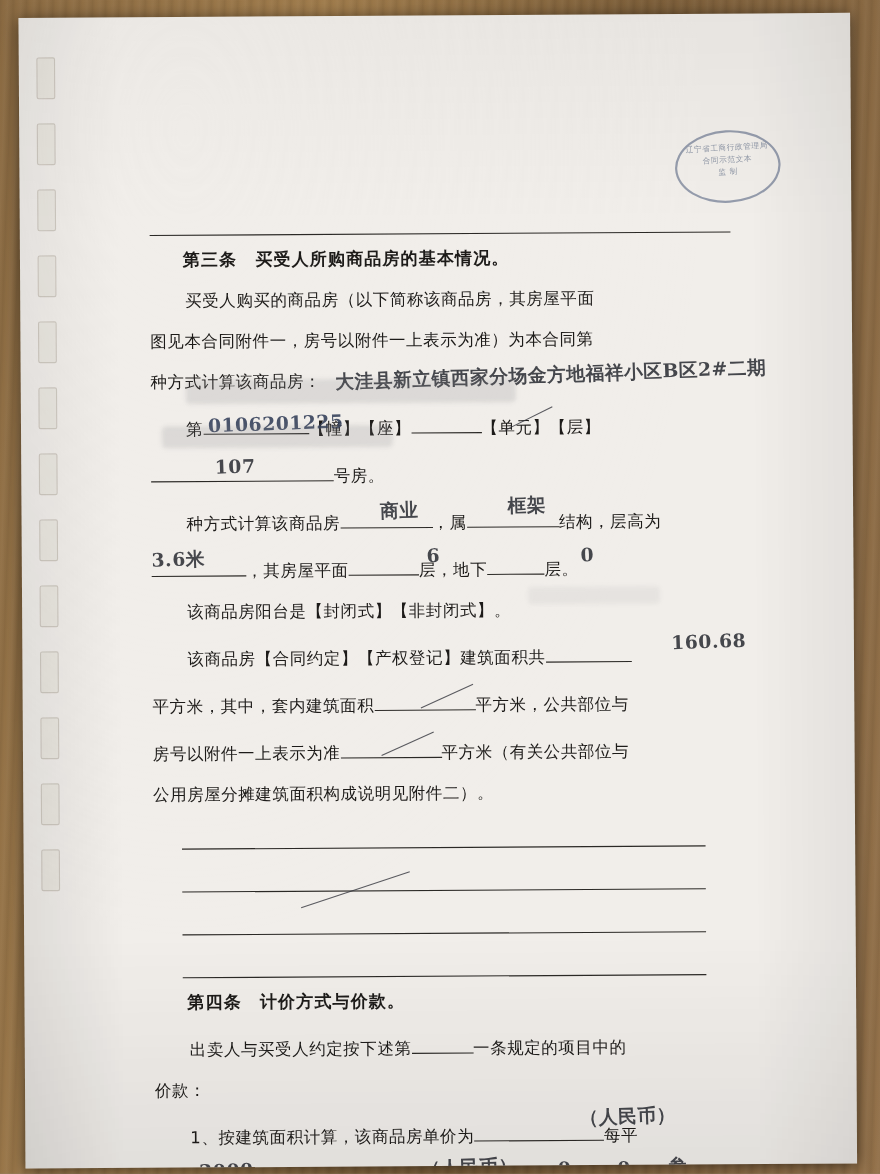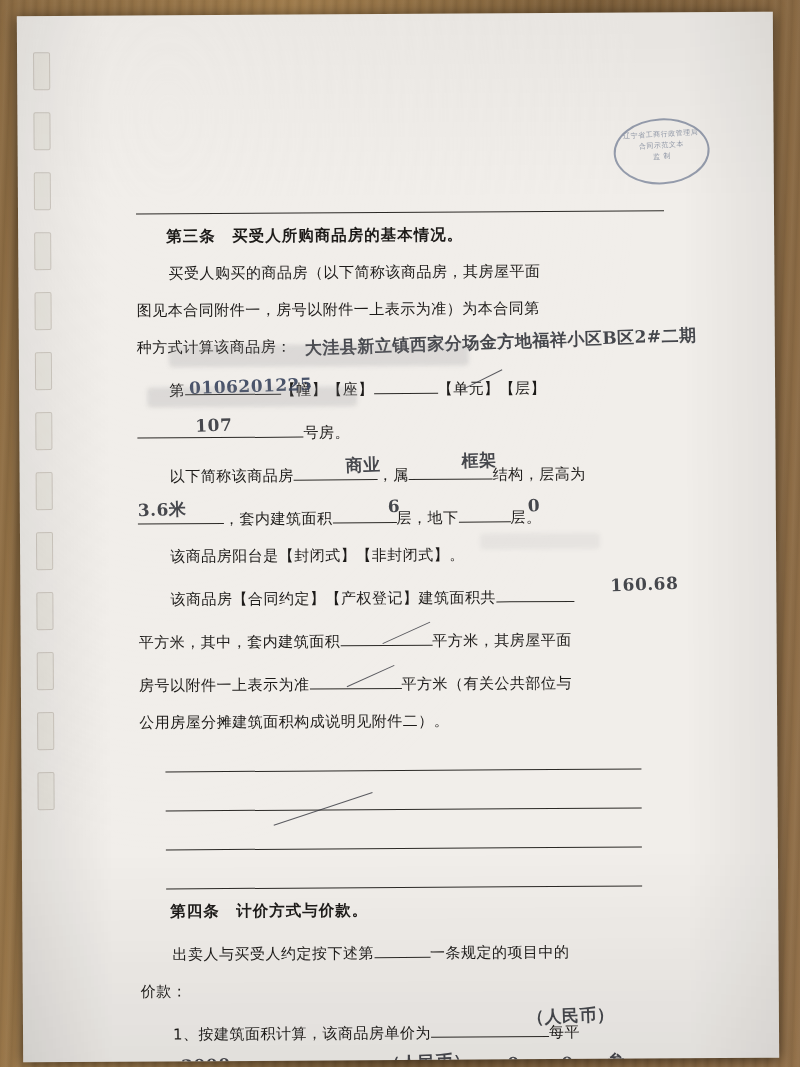--- a/index.html
+++ b/index.html
@@ -200,43 +200,43 @@
       <span class="slash" style="left:322px; top:26px; width:48px; transform:rotate(-26deg);"></span>
 
       <div style="position:relative">
         <span class="blank" style="width:166px"></span><span>号房。</span>
         <span class="hand md" style="left:58px; top:-2px;">107</span>
       </div>
     </div>
 
     <div class="para">
       <div class="indent" style="position:relative">
-        <span>以下简称该商品房</span><span class="blank" style="width:84px"></span><span>，属</span><span class="blank" style="width:84px"></span><span>结构，层高为</span>
+        <span>种方式计算该商品房</span><span class="blank" style="width:84px"></span><span>，属</span><span class="blank" style="width:84px"></span><span>结构，层高为</span>
         <span class="hand md" style="left:176px; top:-4px;">商业</span>
         <span class="hand md" style="left:292px; top:-8px;">框架</span>
       </div>
       <div style="position:relative">
-        <span class="blank" style="width:86px"></span><span>，套内建筑面积</span><span class="blank" style="width:64px"></span><span>层，地下</span><span class="blank" style="width:52px"></span><span>层。</span>
+        <span class="blank" style="width:86px"></span><span>，其房屋平面</span><span class="blank" style="width:64px"></span><span>层，地下</span><span class="blank" style="width:52px"></span><span>层。</span>
         <span class="hand md" style="left:0px; top:-4px;">3.6米</span>
         <span class="hand md" style="left:250px; top:-6px;">6</span>
         <span class="hand md" style="left:390px; top:-6px;">0</span>
       </div>
     </div>
 
     <div class="para">
       <div class="indent">该商品房阳台是【封闭式】【非封闭式】。</div>
     </div>
 
     <div class="para">
       <div class="indent" style="position:relative">
         <span>该商品房【合同约定】【产权登记】建筑面积共</span><span class="blank" style="width:78px"></span>
         <span class="hand md" style="left:440px; top:-6px;">160.68</span>
       </div>
       <div style="position:relative">
-        <span>平方米，其中，套内建筑面积</span><span class="blank" style="width:92px"></span><span>平方米，其房屋平面</span>
+        <span>平方米，其中，套内建筑面积</span><span class="blank" style="width:92px"></span><span>平方米，公共部位与</span>
         <span class="slash" style="left:244px; top:26px; width:52px; transform:rotate(-24deg);"></span>
       </div>
       <div style="position:relative">
         <span>房号以附件一上表示为准</span><span class="blank" style="width:92px"></span><span>平方米（有关公共部位与</span>
         <span class="slash" style="left:208px; top:26px; width:52px; transform:rotate(-24deg);"></span>
       </div>
       <div>公用房屋分摊建筑面积构成说明见附件二）。</div>
     </div>
 
     <div class="longline" style="margin:30px 0 0 26px; width:476px;"></div>

